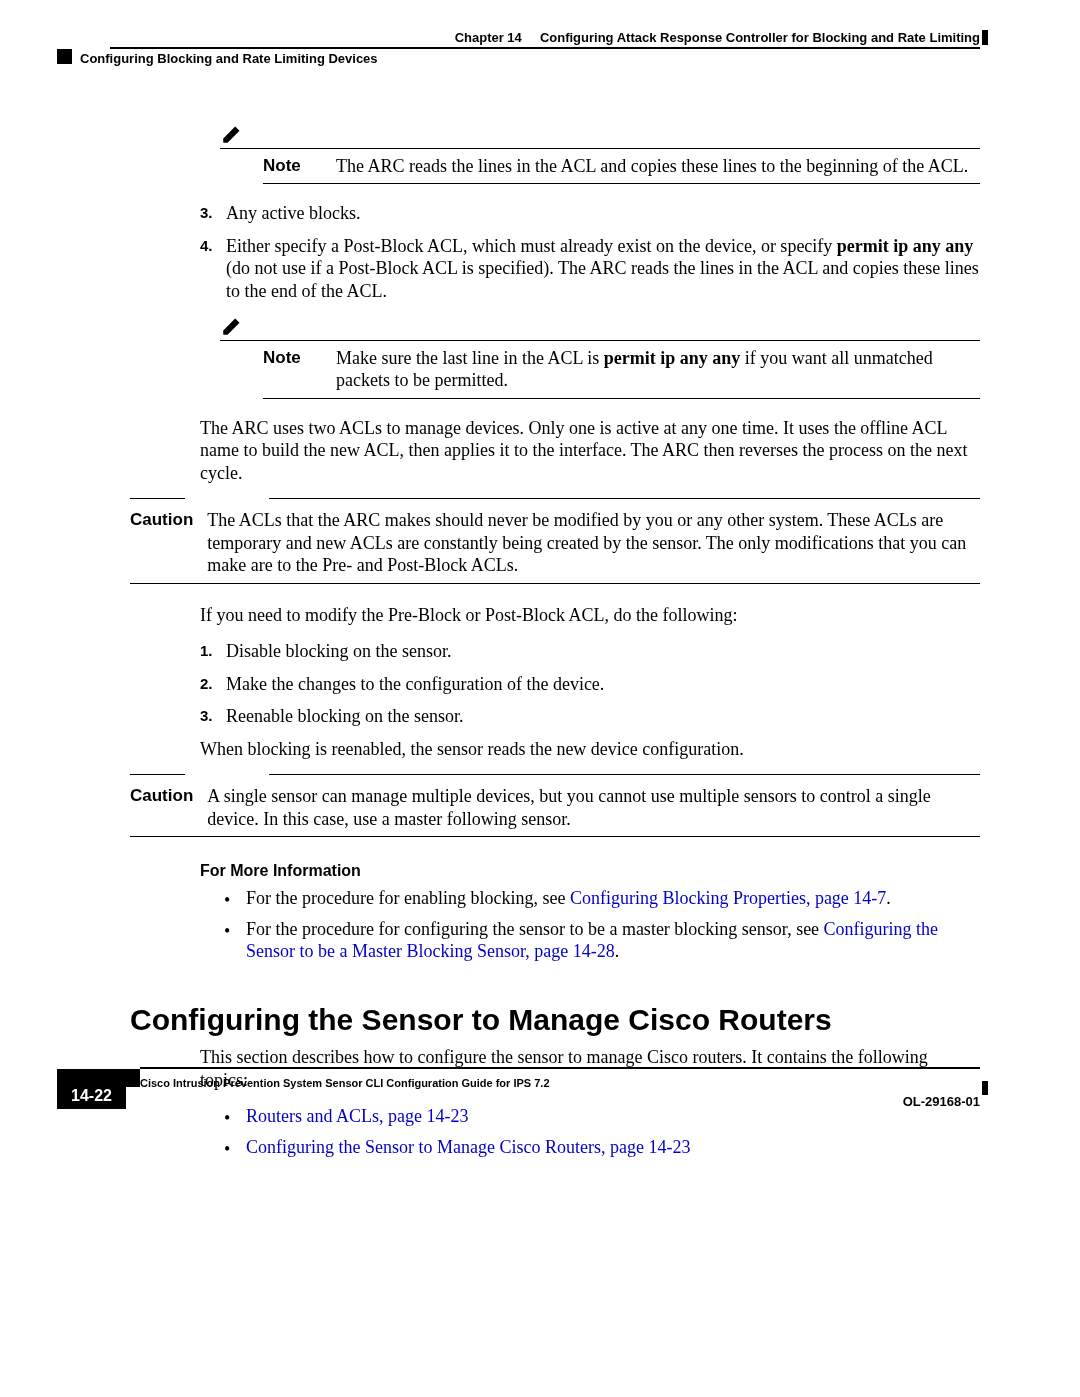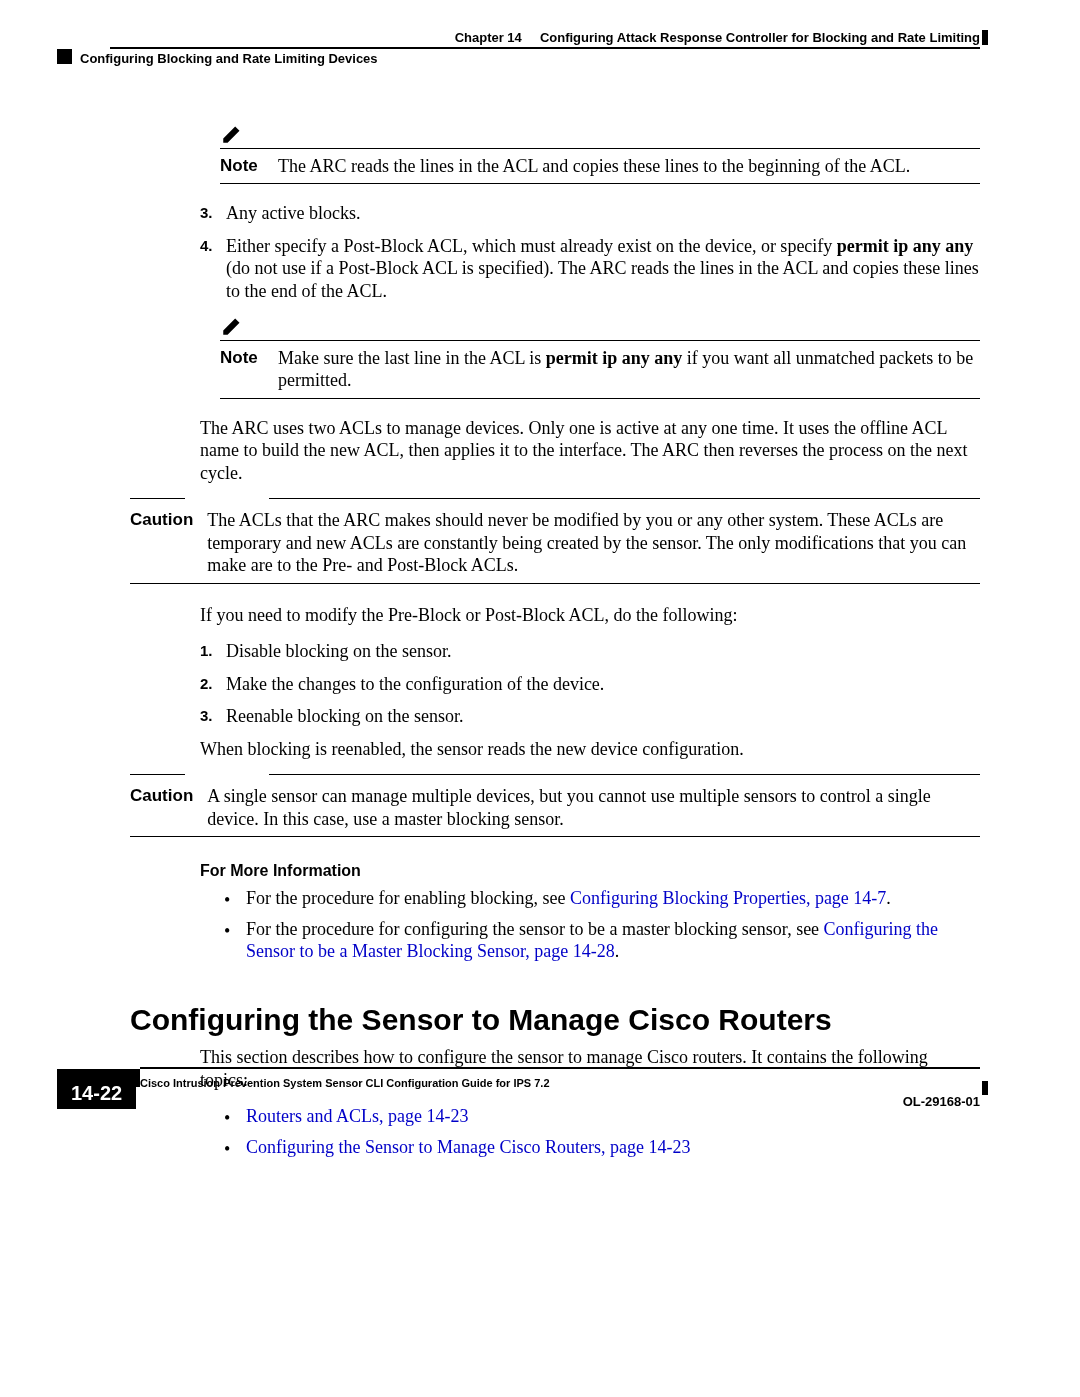--- a/index.html
+++ b/index.html
@@ -68,21 +68,21 @@
     top: 120px;
     left: 130px;
     right: 100px;
     font-size: 18px;
     line-height: 1.25;
   }
 
   .note-block { margin-left: 90px; margin-top: 0; margin-bottom: 18px; }
   .pencil-icon svg { width: 26px; height: 26px; }
   .note-line2 { border-top: 1px solid #000; margin-top: -4px; }
-  .note-row { display: flex; gap: 16px; margin-top: 6px; border-bottom: 1px solid #000; padding-bottom: 6px; }
+  .note-row { display: flex; gap: 31px; margin-top: 6px; border-bottom: 1px solid #000; padding-bottom: 6px; margin-left: 43px; }
   .note-label { font-family: Arial, Helvetica, sans-serif; font-weight: bold; font-size: 17px; min-width: 42px;}
   .note-text { font-size: 18px; flex:1; }
 
   .ol-step { display:flex; gap:10px; margin:4px 0 10px 70px; }
   .ol-step .num { font-family: Arial, Helvetica, sans-serif; font-weight: bold; font-size: 15px; min-width: 16px; padding-top:2px;}
   .ol-step .txt { flex:1; }
 
   .para { margin: 3px 0 14px 70px; }
 
   .caution-wrap { margin-top: 10px; }
@@ -137,21 +137,21 @@
     width:6px; height:14px; background:#000;
   }
   .page-num-box {
     position:absolute;
     left:57px;
     bottom:20px;
     background:#000;
     color:#fff;
     font-family: Arial, Helvetica, sans-serif;
     font-weight:bold;
-    font-size:20px;
+    font-size:16px;
     padding:4px 14px;
   }
   .footer-rule-ext {
     position:absolute;
     left:57px; width:83px;
     bottom:42px;
     height:18px;
     background:#000;
   }
   .bold { font-weight:bold; }
@@ -243,21 +243,21 @@
 
     <div class="para">When blocking is reenabled, the sensor reads the new device configuration.</div>
 
     <div class="caution-wrap">
       <div style="display:flex; gap:14px; align-items:flex-end;">
         <div class="caution-rule-short"></div>
         <div class="caution-rule-long" style="flex:1;"></div>
       </div>
       <div class="caution-row">
         <div class="caution-label">Caution</div>
-        <div class="caution-text">A single sensor can manage multiple devices, but you cannot use multiple sensors to control a single device. In this case, use a master blocking sensor.</div>
+        <div class="caution-text">A single sensor can manage multiple devices, but you cannot use multiple sensors to control a single device. In this case, use a master following sensor.</div>
       </div>
       <div style="border-top:1px solid #000; margin-top:6px; margin-left:0;"></div>
     </div>
 
     <div class="fmi">For More Information</div>
     <div class="bullet">
       <div class="dot">•</div>
       <div class="txt">
         <span>For the procedure for enabling blocking, see </span><a class="xref" href="#">Configuring Blocking Properties, page 14-7</a><span>.</span>
       </div>

